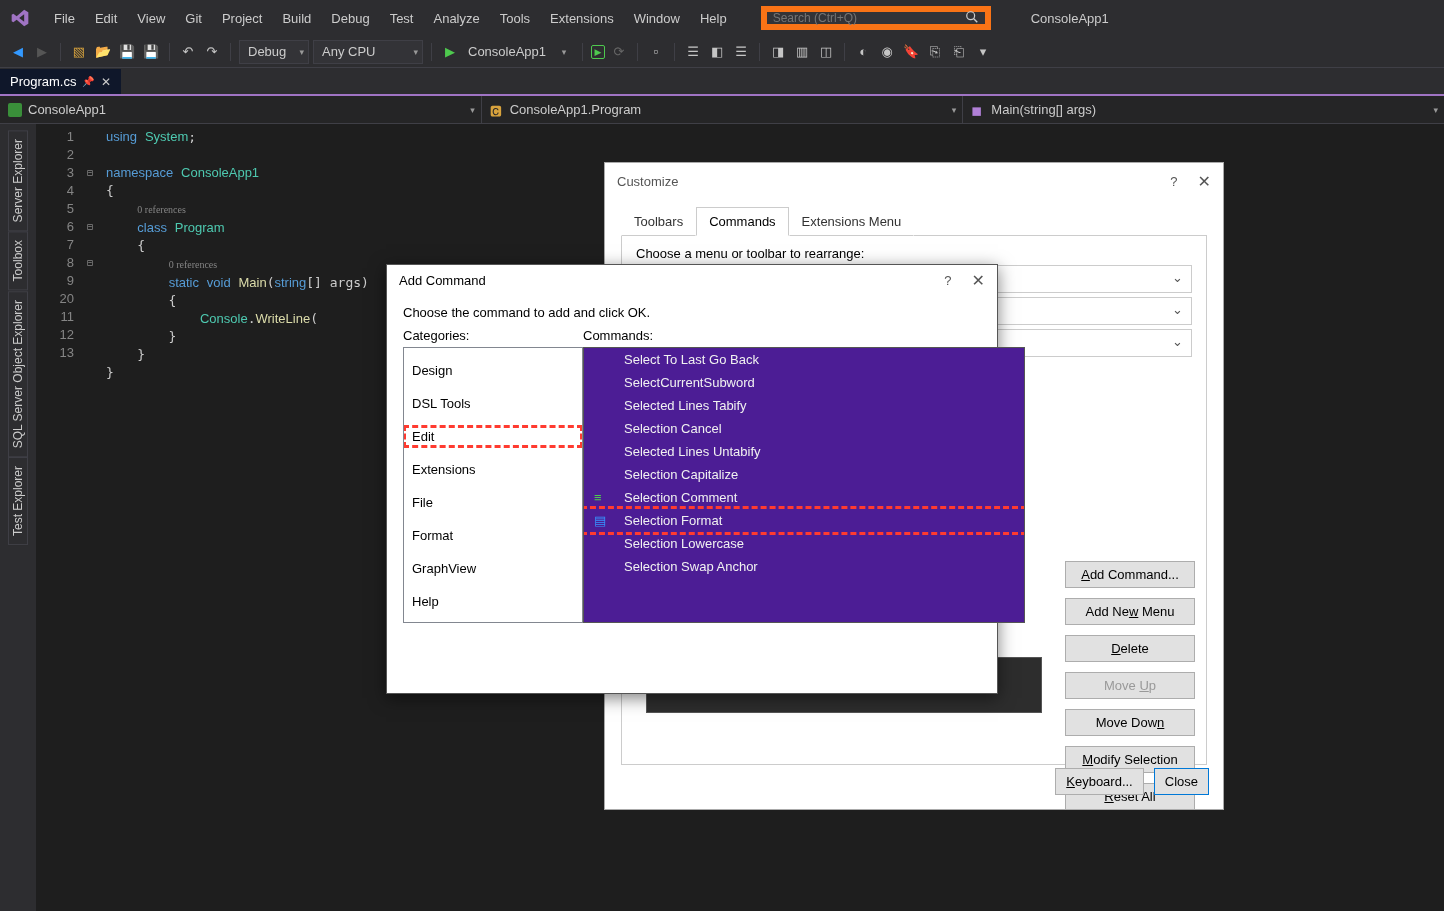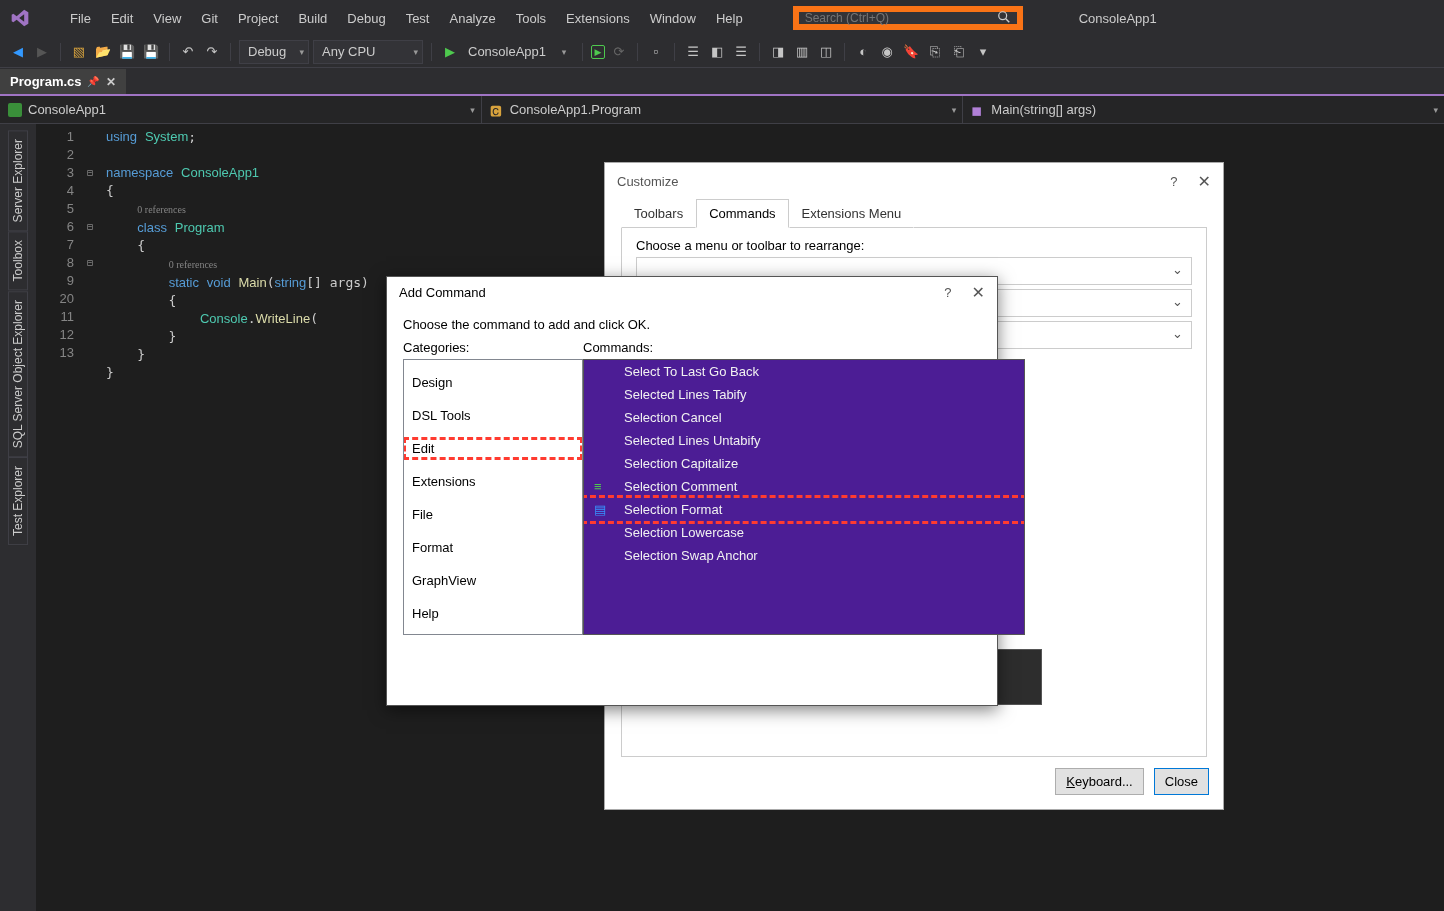--- a/index.html
+++ b/index.html
@@ -1,37 +1,37 @@
 <!DOCTYPE html>
 <html><head>
 <meta charset="utf-8">
 <style>
 * { margin: 0; padding: 0; box-sizing: border-box; font-family: "Segoe UI", Tahoma, sans-serif; font-size: 13px; }
 body { background: #1e1e1e; color: #ccc; width: 1444px; height: 911px; overflow: hidden; position: relative; }
 
 
-.menubar { display: flex; align-items: center; height: 36px; background: #2d2d30; padding: 0 8px; gap: 16px; }
+.menubar { display: flex; align-items: center; height: 36px; background: #2d2d30; padding: 0 8px; }
 .vs-logo { width: 24px; height: 24px; color: #a074c4; margin-right: 12px; display: flex; align-items: center; justify-content: center; }
 .menu-item { padding: 6px 10px; color: #ccc; cursor: pointer; }
 .search-box { margin-left: 24px; background: #333337; border: 6px solid #f97316; width: 230px; height: 24px; display: flex; align-items: center; padding: 0 6px; color: #999; }
 .search-box input { background: transparent; border: none; color: #ccc; flex: 1; outline: none; font-size: 12px; }
 .search-icon { color: #999; margin-left: 4px; }
 .app-title { margin-left: 40px; color: #ccc; }
 
 
 .toolbar { display: flex; align-items: center; height: 32px; background: #2d2d30; padding: 0 8px; border-bottom: 1px solid #3f3f46; gap: 4px; }
 .tb-btn { width: 20px; height: 20px; display: inline-flex; align-items: center; justify-content: center; color: #c5c5c5; cursor: pointer; }
 .tb-sep { width: 1px; height: 18px; background: #3f3f46; margin: 0 4px; }
 .tb-combo { background: #333337; border: 1px solid #3f3f46; color: #ccc; padding: 2px 18px 2px 8px; height: 24px; display: flex; align-items: center; position: relative; min-width: 70px; }
 .tb-combo::after { content: "▾"; position: absolute; right: 4px; font-size: 9px; color: #999; }
 .tb-play { color: #4ec94e; }
 
 
 .tabwell { display: flex; height: 28px; background: #2d2d30; border-bottom: 2px solid #a074c4; align-items: flex-end; }
-.file-tab { display: flex; align-items: center; padding: 5px 10px; background: #404040; color: #fff; gap: 6px; font-weight: bold; }
+.file-tab { display: flex; align-items: center; padding: 5px 10px; background: #0f172a; color: #fff; gap: 6px; }
 .file-tab .pin { font-size: 10px; color: #999; }
 .file-tab .close { font-size: 12px; color: #ccc; cursor: pointer; }
 
 
 .navbar { display: flex; height: 28px; background: #252526; border-bottom: 1px solid #3f3f46; }
 .nav-seg { flex: 1; display: flex; align-items: center; padding: 0 8px; border-right: 1px solid #3f3f46; color: #ccc; position: relative; gap:6px; }
 .nav-seg:last-child { border-right: none; }
 .nav-seg::after { content: "▾"; position: absolute; right: 6px; font-size: 9px; color: #999; }
 .nav-icon { width: 14px; height: 14px; display: inline-block; }
 
@@ -48,36 +48,36 @@
 .kw { color: #569cd6; }
 .cls { color: #4ec9b0; }
 .mth { color: #dcdcaa; }
 .lens { color: #848484; font-size: 10px; font-family: "Segoe UI"; }
 
 
 .customize-dlg { position: absolute; left: 604px; top: 162px; width: 620px; height: 648px; background: #fff; border: 1px solid #aaa; color: #000; }
 .dlg-titlebar { height: 36px; display: flex; align-items: center; padding: 0 12px; justify-content: space-between; }
 .dlg-title { color: #555; }
 .dlg-titlebar-right { display: flex; gap: 20px; align-items: center; color: #555; }
-.dlg-tabs { display: flex; padding: 0 16px; }
+.dlg-tabs { display: flex; padding: 0 16px; margin-top: 8px; }
 .dlg-tab { padding: 6px 12px; background: #fff; border: 1px solid #ccc; border-bottom: 1px solid #fff; margin-bottom: -1px; cursor: pointer; }
 .dlg-tab.inactive { border: 1px solid transparent; border-bottom: 1px solid #ccc; color: #333; }
 .dlg-tabcontent { border: 1px solid #ccc; margin: 0 16px; padding: 10px 14px; height: 530px; }
 .dlg-combo-row { height: 28px; border: 1px solid #ccc; margin-top: 4px; margin-bottom: 4px; position: relative; }
 .dlg-combo-row::after { content: "⌄"; position: absolute; right: 8px; top: 4px; color: #555; }
 .dlg-buttons-col { position: absolute; right: 28px; top: 398px; width: 130px; display: flex; flex-direction: column; gap: 10px; }
 .win-btn { background: #e1e1e1; border: 1px solid #adadad; padding: 5px 10px; text-align: center; cursor: pointer; color: #000; }
 .win-btn.disabled { color: #999; }
 .win-btn u { text-decoration: underline; }
 .dlg-bottom { position: absolute; bottom: 14px; right: 14px; display: flex; gap: 10px; }
 .win-btn.primary { border: 1px solid #0078d7; }
 .preview-box { border: 1px solid #555; background: #2d2d2d; height: 56px; margin: 300px 150px 0 10px; }
 
 
-.addcmd-dlg { position: absolute; left: 386px; top: 276px; width: 612px; height: 430px; background: #fff; border: 1px solid #555; box-shadow: 0 4px 16px rgba(0,0,0,0.5); color: #000; }
+.addcmd-dlg { position: absolute; left: 386px; top: 264px; width: 612px; height: 430px; background: #fff; border: 1px solid #555; box-shadow: 0 4px 16px rgba(0,0,0,0.5); color: #000; }
 .addcmd-body { padding: 10px 16px; }
 .listbox { border: 1px solid #828790; background: #fff; overflow-y: scroll; font-size: 13px; }
 .listbox.cats { width: 180px; height: 276px; }
 .listbox.cmds { width: 442px; height: 276px; background: #4c1d95; color: #eee; border: 1px solid #555; overflow-y: scroll; }
 .list-row { display: flex; }
 .li { padding: 3px 8px; cursor: pointer; margin-top: 12px; }
 .cmd-li { padding: 4px 8px 4px 40px; position: relative; color: #f1f1f1; cursor: pointer; }
 .cmd-li .cmd-ico { position: absolute; left: 10px; top: 4px; width: 16px; height: 16px; }
 .highlight1 { outline: 3px dashed #ff3b30; outline-offset: -2px; }
 .highlight2 { outline: 3px dashed #ff3b30; outline-offset: 0px; }
@@ -233,20 +233,29 @@
     <div class="dlg-tab inactive"><span>Toolbars</span></div>
     <div class="dlg-tab"><span>Commands</span></div>
     <div class="dlg-tab inactive"><span>Extensions Menu</span></div>
   </div>
   <div class="dlg-tabcontent">
     <div>Choose a menu or toolbar to rearrange:</div>
     <div class="dlg-combo-row"></div>
     <div class="dlg-combo-row"></div>
     <div class="dlg-combo-row"></div>
     <div class="preview-box"></div>
+  </div>
+  <div class="dlg-buttons-col">
+    <div class="win-btn"><u>A</u><span title="Add Command...">dd Command...</span></div>
+    <div class="win-btn">Add Ne<u>w</u> Menu</div>
+    <div class="win-btn"><u>D</u>elete</div>
+    <div class="win-btn disabled">Move <u>U</u>p</div>
+    <div class="win-btn">Move Dow<u>n</u></div>
+    <div class="win-btn"><u>M</u>odify Selection</div>
+    <div class="win-btn"><u>R</u>eset All</div>
   </div>
   <div class="dlg-bottom">
     <div class="win-btn"><u>K</u>eyboard...</div>
     <div class="win-btn primary">Close</div>
   </div>
 </div>
 
 <div class="addcmd-dlg">
   <div class="dlg-titlebar" style="height:30px">
     <span>Add Command</span>
@@ -272,20 +281,21 @@
             <div class="li">Image</div>
             <div class="li">Layout</div>
             <div class="li">Load Test</div>
             <div class="li">Project</div>
           </div>
       </div>
       <div>
         <div style="margin-bottom:4px">Commands:</div>
         <div class="listbox cmds" id="cmds">
             <div class="cmd-li">Select To Last Go Back</div>
+            <div class="cmd-li">SelectCurrentSubword</div>
             <div class="cmd-li">Selected Lines Tabify</div>
             <div class="cmd-li">Selection Cancel</div>
             <div class="cmd-li">Selected Lines Untabify</div>
             <div class="cmd-li">Selection Capitalize</div>
             <div class="cmd-li"><span class="cmd-ico" style="color:#4ec94e">≡</span>Selection Comment</div>
             <div class="cmd-li highlight2"><span class="cmd-ico" style="color:#3794ff">▤</span>Selection Format</div>
             <div class="cmd-li">Selection Lowercase</div>
             <div class="cmd-li">Selection Swap Anchor</div>
           </div>
       </div>

